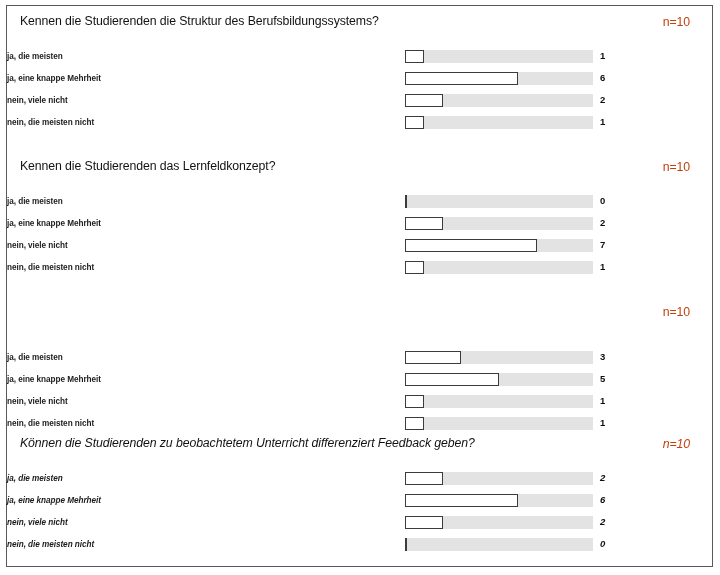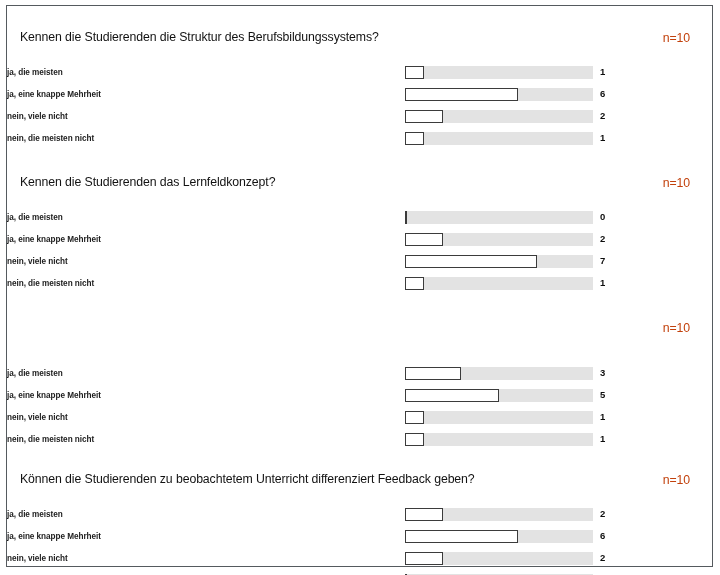--- a/index.html
+++ b/index.html
@@ -25,21 +25,20 @@
     border: 1px solid #555a5e;
     box-sizing: border-box;
     background: #ffffff;
   }
 
   .section {
     position: absolute;
     left: 0;
     width: 100%;
     box-sizing: border-box;
-    margin-top: 16px;
   }
 
   .sec-head {
     position: relative;
     height: 34px;
   }
 
   .sec-title {
     position: absolute;
     left: 13px;
@@ -227,21 +226,21 @@
         </div>
         <div class="row">
           <div class="row-label">nein, die meisten nicht</div>
           <div class="track">
             <div class="fill" style="width: 18.8px;"></div>
           </div>
           <div class="row-value">1</div>
         </div>
       </div>
     </div>
-    <div class="section" style="top: 450px;">
+    <div class="section" style="top: 430px; font-style: italic;">
       <div class="sec-head">
         <div class="sec-title">Können die Studierenden zu beobachtetem Unterricht differenziert Feedback geben?</div>
         <div class="sec-n">n=10</div>
       </div>
       <div class="rows" style="top: 36px;">
         <div class="row">
           <div class="row-label">ja, die meisten</div>
           <div class="track">
             <div class="fill" style="width: 37.6px;"></div>
           </div>

